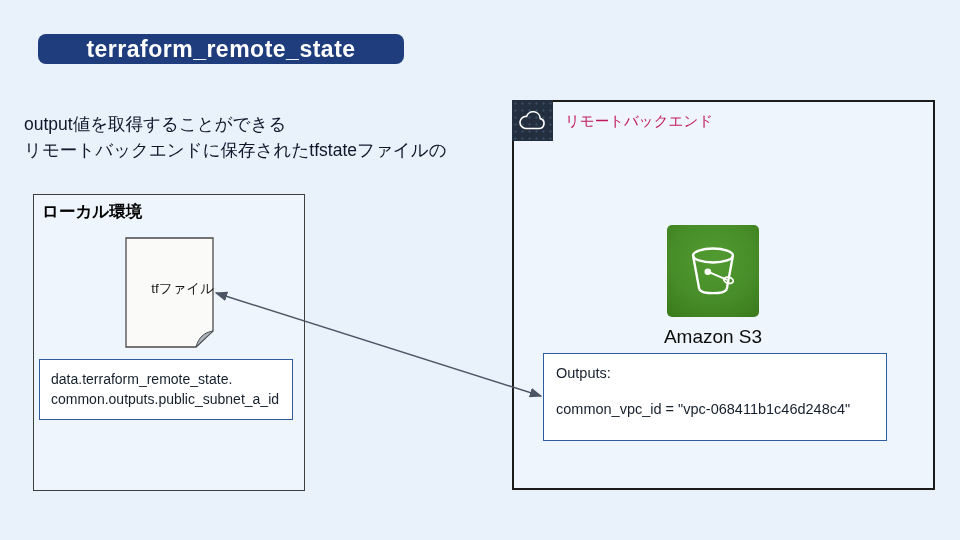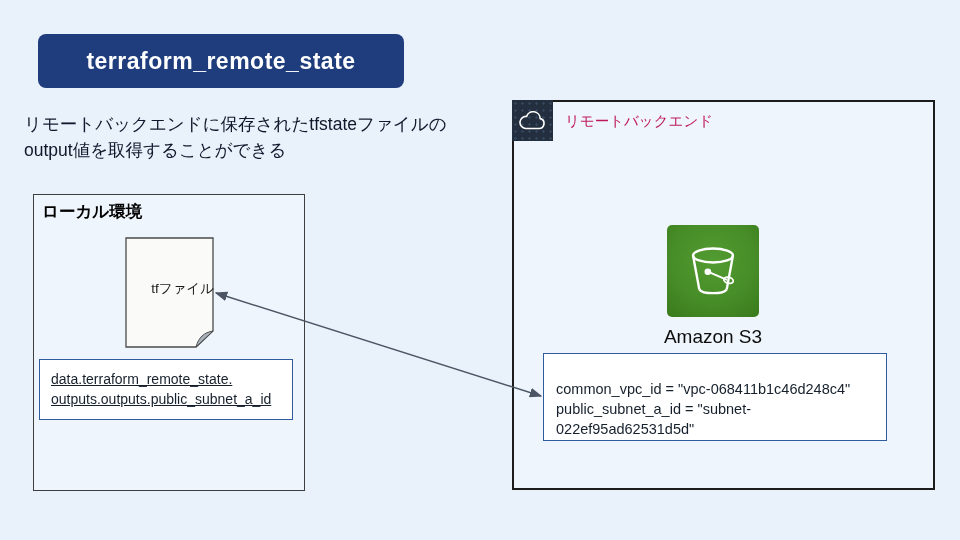--- a/index.html
+++ b/index.html
@@ -7,21 +7,21 @@
   body {
     background:#e9f1fb;
     font-family:"Liberation Sans","DejaVu Sans",sans-serif;
     position:relative;
     color:#111;
   }
   .abs { position:absolute; }
 
   
   .title-banner{
-    left:38px; top:34px; width:366px; height:54px;
+    left:38px; top:34px; width:366px; height:30px;
     background:#1f3d7c; border-radius:8px;
     display:flex; align-items:center; justify-content:center;
     color:#fff; font-size:23px; font-weight:bold; letter-spacing:.5px;
   }
 
   
   .description{
     left:24px; top:111px; width:460px;
     font-size:17.5px; line-height:26px; color:#0f172a;
   }
@@ -37,21 +37,21 @@
   .tf-file{ left:125px; top:237px; width:89px; height:111px; }
   .tf-file-label{
     left:125px; top:280px; width:89px; text-align:right;
     font-size:13.5px; color:#1a1a1a;
   }
 
   
   .code-box{
     left:39px; top:359px; width:254px; height:61px;
     background:#fff; border:1.5px solid #2e5c9e;
-    padding:9px 0 0 11px; font-size:14px; line-height:20px; color:#16202c;text-decoration:underline;
+    padding:9px 0 0 11px; font-size:14px; line-height:20px; color:#16202c;
   }
 
   
   .remote-box{
     left:512px; top:100px; width:423px; height:390px;
     border:2px solid #1c1c1c; background:rgba(255,255,255,.30);
   }
   .cloud-square{
     left:512px; top:100px; width:41px; height:41px;
     background-color:#232f3e;
@@ -84,38 +84,38 @@
   .arrow-layer{ left:0; top:0; width:960px; height:540px; pointer-events:none; }
 </style>
 </head>
 <body>
 
 <div class="abs title-banner">
   <span>terraform_remote_state</span>
 </div>
 
 <div class="abs description">
+  <div>output値を取得することができる</div>
   <div>リモートバックエンドに保存されたtfstateファイルの</div>
-  <div>output値を取得することができる</div>
 </div>
 
 <div class="abs local-box"></div>
 <div class="abs local-label">ローカル環境</div>
 
 <div class="abs tf-file">
   <svg width="89" height="111" viewBox="0 0 89 111">
     <path d="M1,1 H88 V94 L71,110 H1 Z" fill="#fafaf9" stroke="#4a4a4a" stroke-width="1.3"></path>
     <path d="M88,94 L71,110 C73.5,100.5 79,95.5 88,94 Z" fill="#aab3bc" stroke="#4a4a4a" stroke-width="1"></path>
   </svg>
 </div>
 <div class="abs tf-file-label">tfファイル</div>
 
 <div class="abs code-box">
   <div>data.terraform_remote_state.</div>
-  <div>outputs.outputs.public_subnet_a_id</div>
+  <div>common.outputs.public_subnet_a_id</div>
 </div>
 
 <div class="abs remote-box"></div>
 <div class="abs cloud-square">
   <svg width="27" height="19" viewBox="0 0 27 19">
     <path d="M6.5,17.5 H20 a5,5 0 0 0 1.2-9.85 A7,7 0 0 0 7.6,5.4 A6,6 0 0 0 6.5,17.5 Z" fill="none" stroke="#fff" stroke-width="1.6" stroke-linejoin="round"></path>
   </svg>
 </div>
 <div class="abs remote-label">リモートバックエンド</div>
 
@@ -126,23 +126,23 @@
     <path d="M73,25 L64.5,71" fill="none" stroke="#fff" stroke-width="3.2"></path>
     <path d="M27.5,71 A19,6.5 0 0 0 64.5,71" fill="none" stroke="#fff" stroke-width="3.2"></path>
     <circle cx="39" cy="47" r="4.5" fill="#fff"></circle>
     <path d="M39,47 L65,58" stroke="#fff" stroke-width="2.6" fill="none"></path>
     <ellipse cx="67" cy="58.5" rx="6.5" ry="4" fill="none" stroke="#fff" stroke-width="2.4" transform="rotate(15 67 58.5)"></ellipse>
   </svg>
 </div>
 <div class="abs s3-label">Amazon S3</div>
 
 <div class="abs outputs-box">
+  <div>Outputs:</div>
   <div class="outputs-lines">
     <div>common_vpc_id = "vpc-068411b1c46d248c4"</div>
-    <div>public_subnet_a_id = "subnet-022ef95ad62531d5d"</div>
   </div>
 </div>
 
 <svg class="abs arrow-layer" width="960" height="540" viewBox="0 0 960 540">
   <defs>
     <marker id="ah" markerWidth="9" markerHeight="7" refX="8" refY="3.5" orient="auto-start-reverse">
       <path d="M0,0 L9,3.5 L0,7 Z" fill="#4b5563"></path>
     </marker>
   </defs>
   <line x1="216" y1="293" x2="541" y2="396" stroke="#4b5563" stroke-width="1.4" marker-start="url(#ah)" marker-end="url(#ah)"></line>

